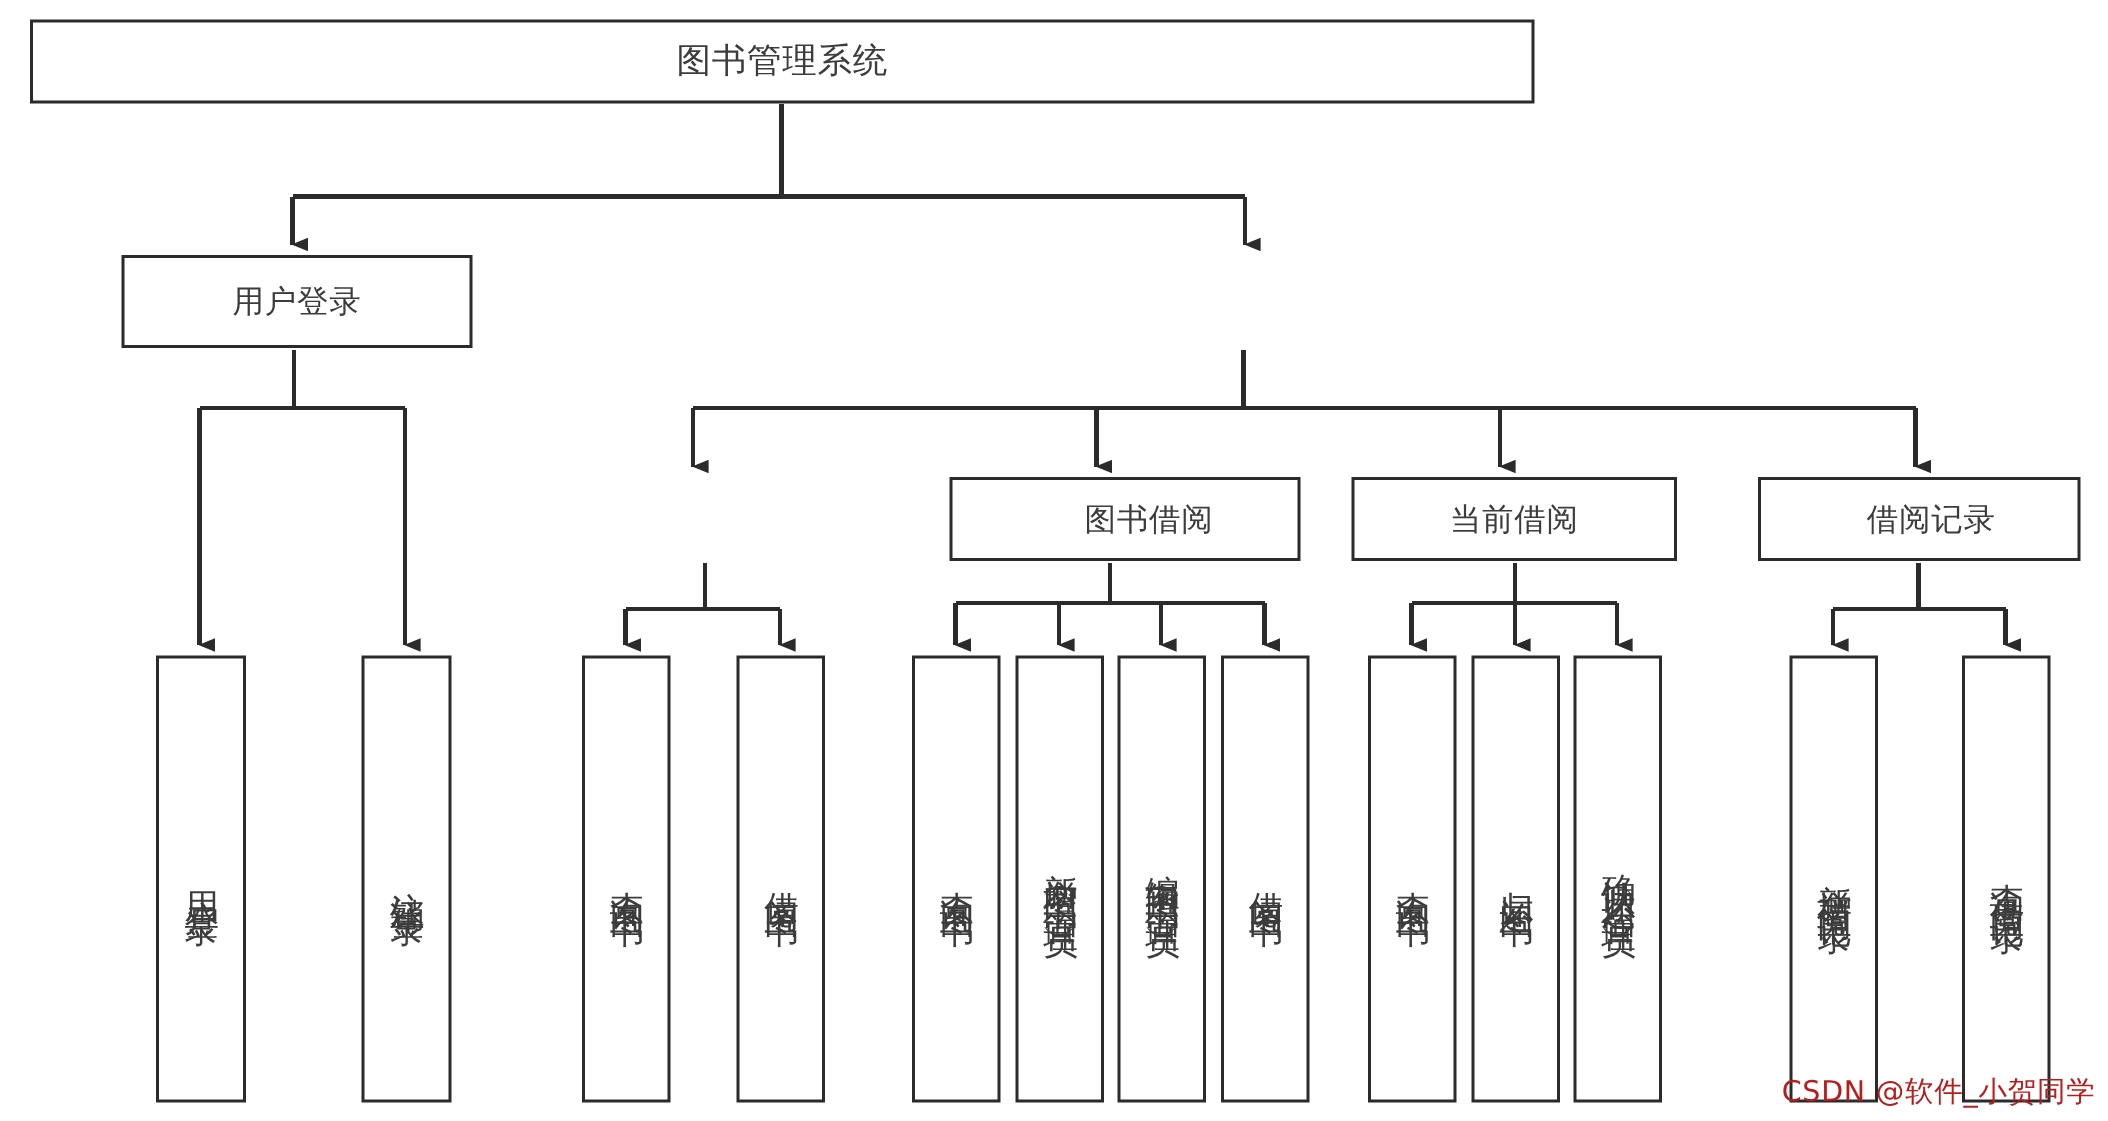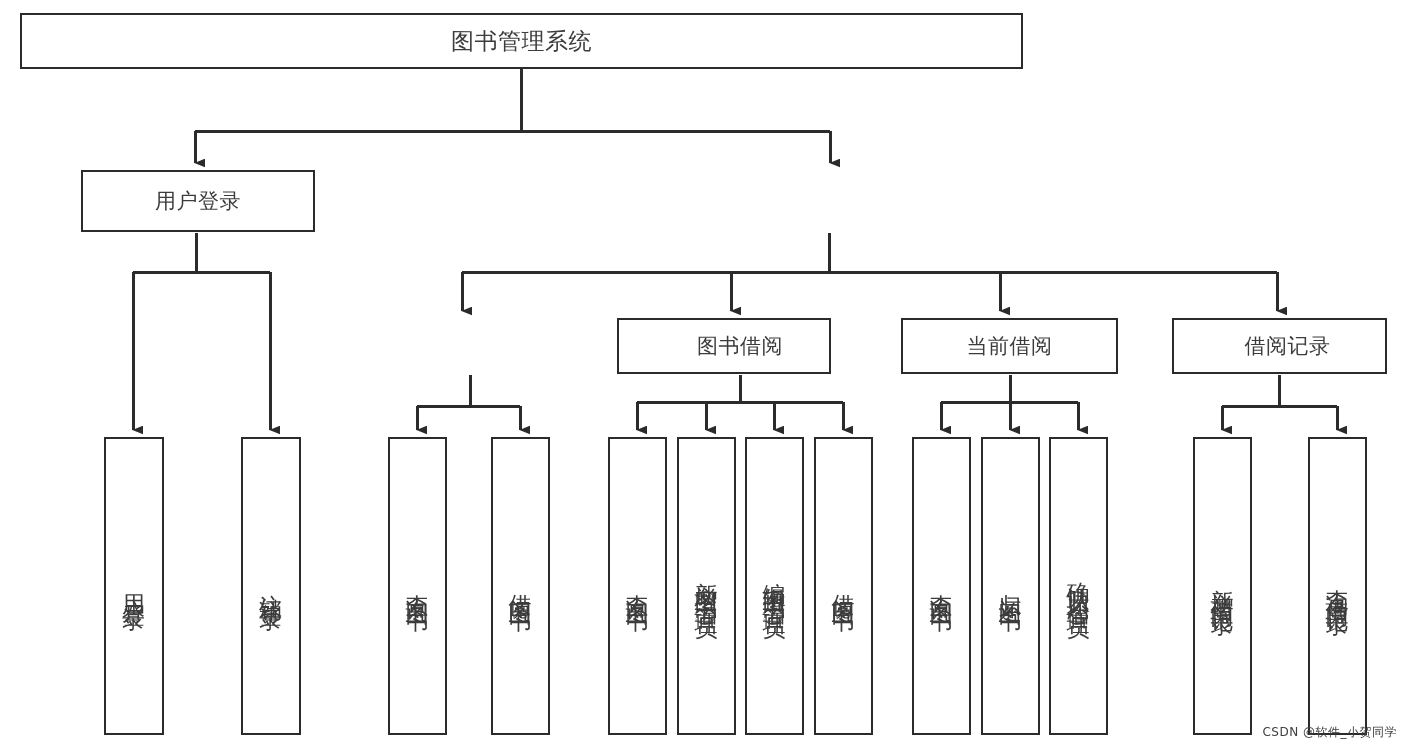--- a/index.html
+++ b/index.html
@@ -67,22 +67,22 @@
     white-space: normal;
     max-height: 100%;
     text-align: center;
   }
 
   
   #watermark {
     position: absolute;
     right: 8px;
     bottom: 6px;
-    font-size: 12px;
-    color: #404040;
+    font-size: 19px;
+    color: #b91c1c;
     letter-spacing: 0.5px;
     z-index: 5;
     white-space: nowrap;
   }
 </style>
 </head>
 <body>
 
 <div id="canvas">
 
@@ -139,21 +139,21 @@
   <div class="node root" style="left:20px; top:13px; width:1003px; height:56px;">
     <span class="label">图书管理系统</span>
   </div>
 
   <div class="node branch" style="left:81px; top:170px; width:234px; height:62px;">
     <span class="label">用户登录</span>
   </div>
 
 
 
-  <div class="node branch" style="left:617px; top:318px; width:214px; height:56px;padding-left:32px;">
+  <div class="node branch" style="left:633px; top:318px; width:234px; height:56px;padding-left:32px;">
     <span class="label">图书借阅</span>
   </div>
 
   <div class="node branch" style="left:901px; top:318px; width:217px; height:56px;">
     <span class="label">当前借阅</span>
   </div>
 
   <div class="node branch" style="left:1172px; top:318px; width:215px; height:56px;padding-left:16px;">
     <span class="label">借阅记录</span>
   </div>

